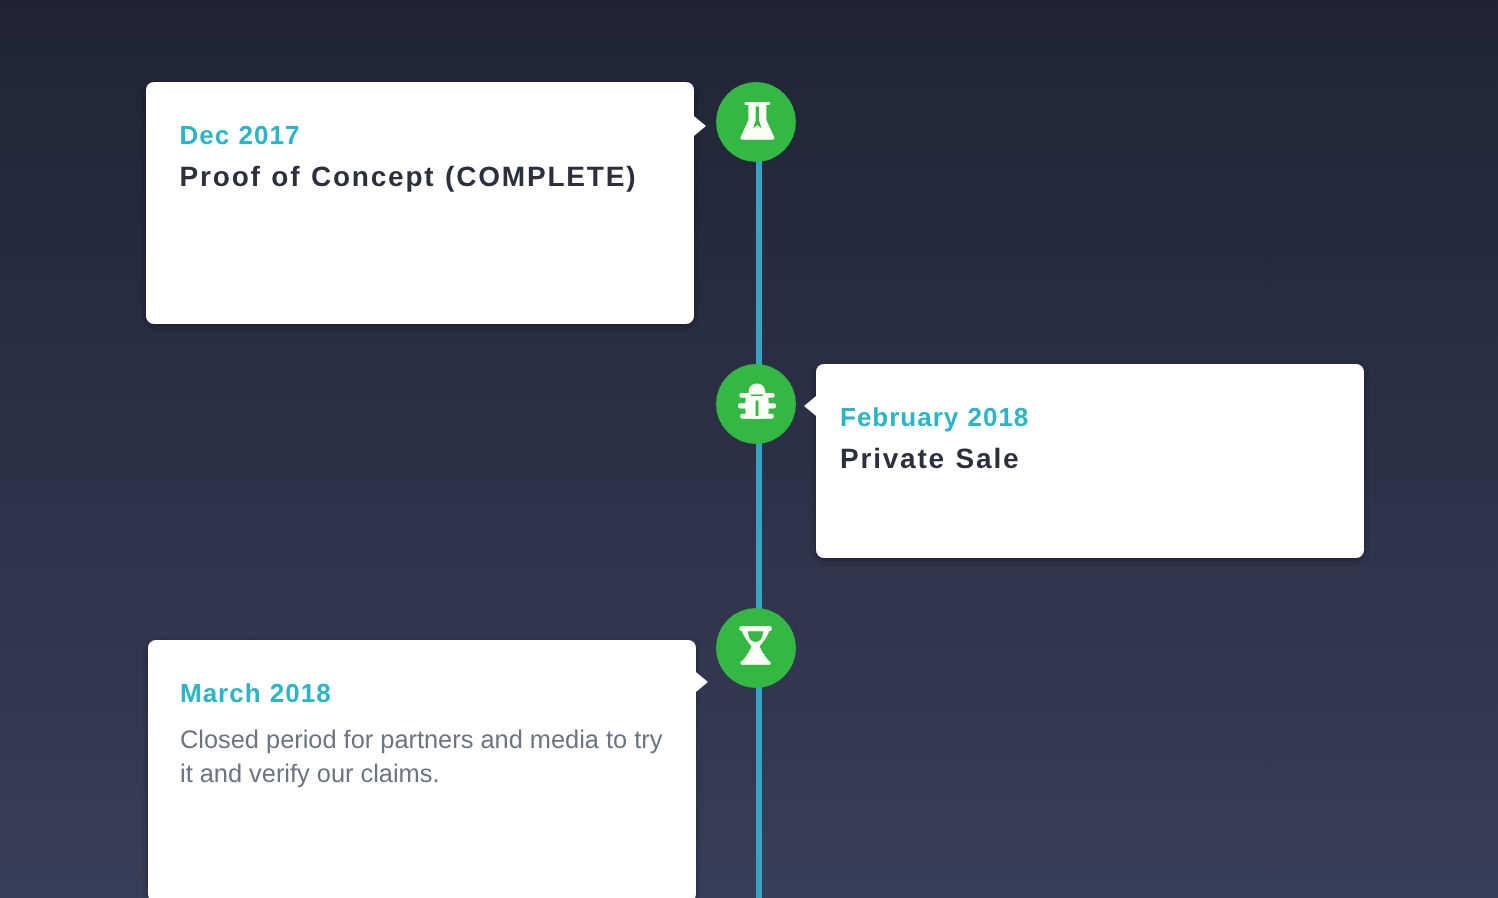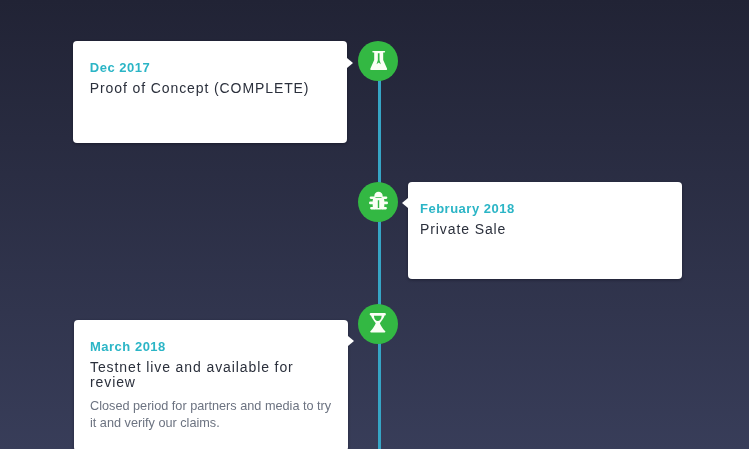--- a/index.html
+++ b/index.html
@@ -36,35 +36,35 @@
     border-top:5.7px solid transparent; border-bottom:5.7px solid transparent;
   }
   .card.left  .arrow { right:-6px; border-left:6px solid #fff; }
   .card.right .arrow { left:-6px;  border-right:6px solid #fff; }
 
   .date {
     color:#2BB5C6; font-size:13px; font-weight:bold; line-height:14px;
     letter-spacing:0.5px; padding-top:1px; white-space:nowrap;
   }
   .title {
-    color:#2B303C; font-size:14px; font-weight:normal; line-height:15px;
+    color:#2B303C; font-size:14px; font-weight:bold; line-height:15px;
     margin-top:6px; letter-spacing:0.9px;
   }
   .body-text {
     color:#6C7381; font-size:12.7px; line-height:16.8px; margin-top:8px;
   }
 </style>
 </head>
 <body>
 
 <div class="timeline">
 
   <div class="spine"></div>
 
-  <div class="card left" style="left:73.3px; top:41.2px; width:274px; height:102px;">
+  <div class="card left" style="left:73.3px; top:41.2px; width:274px; height:121px;">
     <div class="arrow"></div>
     <div class="date">Dec 2017</div>
     <div class="title">Proof of Concept (COMPLETE)</div>
   </div>
   <div class="node" style="top:41px;">
     <svg width="17.4" height="19.6" viewBox="0 0 34.8 39.2" style="margin-top:0.3px;margin-left:0.8px">
       <path fill="#fbfff5" fill-rule="evenodd" d="M6.0 0 H28.8 A1.5 1.5 0 0 1 28.8 3.0 H26.4 V18.0 L34.0 34.8
                Q35.4 37.8 32.2 37.8 H2.6 Q-0.6 37.8 0.8 34.8 L8.4 18.0 V3.0
                H6.0 A1.5 1.5 0 0 1 6.0 0 Z
                M15.7 4.6 h3.4 v13.8 l2.6 8.2 -4.3 -3.6 -4.3 3.6 2.6 -8.2 Z"></path>
@@ -89,21 +89,20 @@
         <path fill-rule="evenodd" d="M7.4 16.0 a4.0 4.0 0 0 1 4.0 -4.0 h15.2 a4.0 4.0 0 0 1 4.0 4.0
                  v12.0 a7.0 7.0 0 0 1 -7.0 7.0 h-9.2 a7.0 7.0 0 0 1 -7.0 -7.0 Z
                  M17.6 16.4 h2.8 v15.6 h-2.8 Z"></path>
       </g>
     </svg>
   </div>
 
   <div class="card left" style="left:73.5px; top:320px; width:274px; height:131.4px;">
     <div class="arrow"></div>
     <div class="date">March 2018</div>
-    <div class="title">Testnet live and available for review</div>
     <div class="body-text">Closed period for partners and media to try it and verify our claims.</div>
   </div>
   <div class="node" style="top:303.8px;">
     <svg width="15.6" height="19.4" viewBox="0 0 30 38" style="margin-top:-2.9px;margin-left:0.1px">
       <path fill="#fbfff5" fill-rule="evenodd" d="M1.6 0 H28.4 A1.6 1.6 0 0 1 28.4 5.0
                C27.0 10.0 22.0 16.4 19.0 20.0
                C21.0 24.6 25.2 31.6 28.6 34.6 A1.7 1.7 0 0 1 27.6 38.0
                H2.4 A1.7 1.7 0 0 1 1.4 34.6 C4.8 31.6 9.0 24.6 11.0 20.0
                C8.0 16.4 3.0 10.0 1.6 5.0 A1.6 1.6 0 0 1 1.6 0 Z
                M7.4 5.2 H22.6 C22.0 12.6 18.8 15.6 15.0 15.6 C11.2 15.6 8.0 12.6 7.4 5.2 Z"></path>

